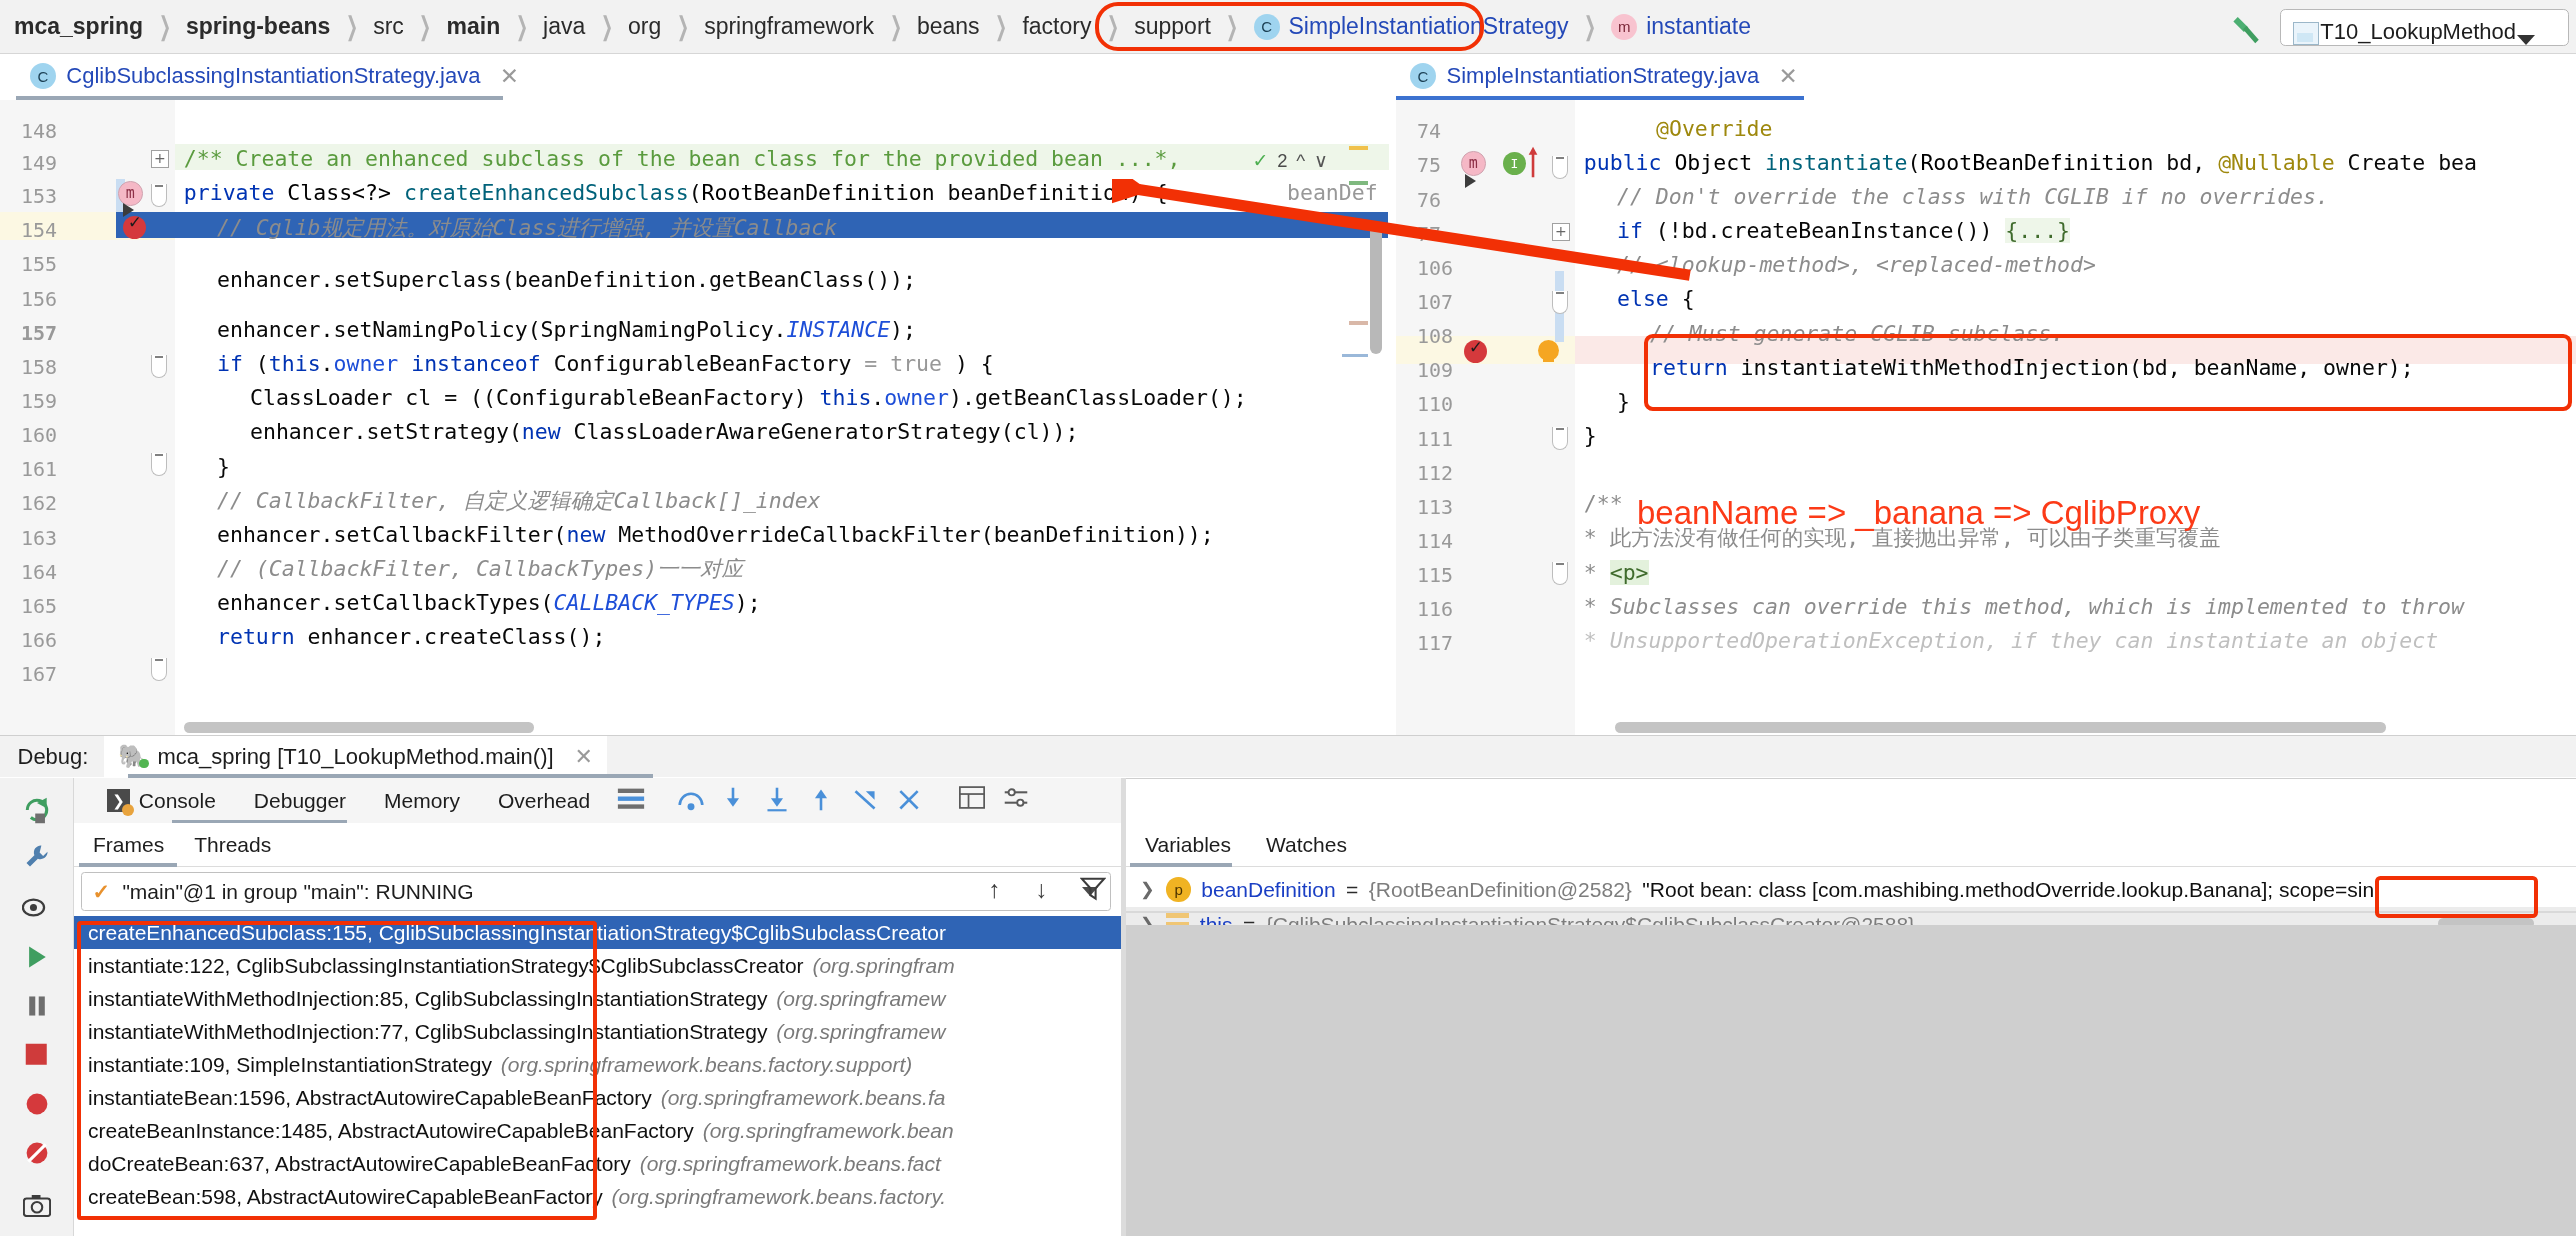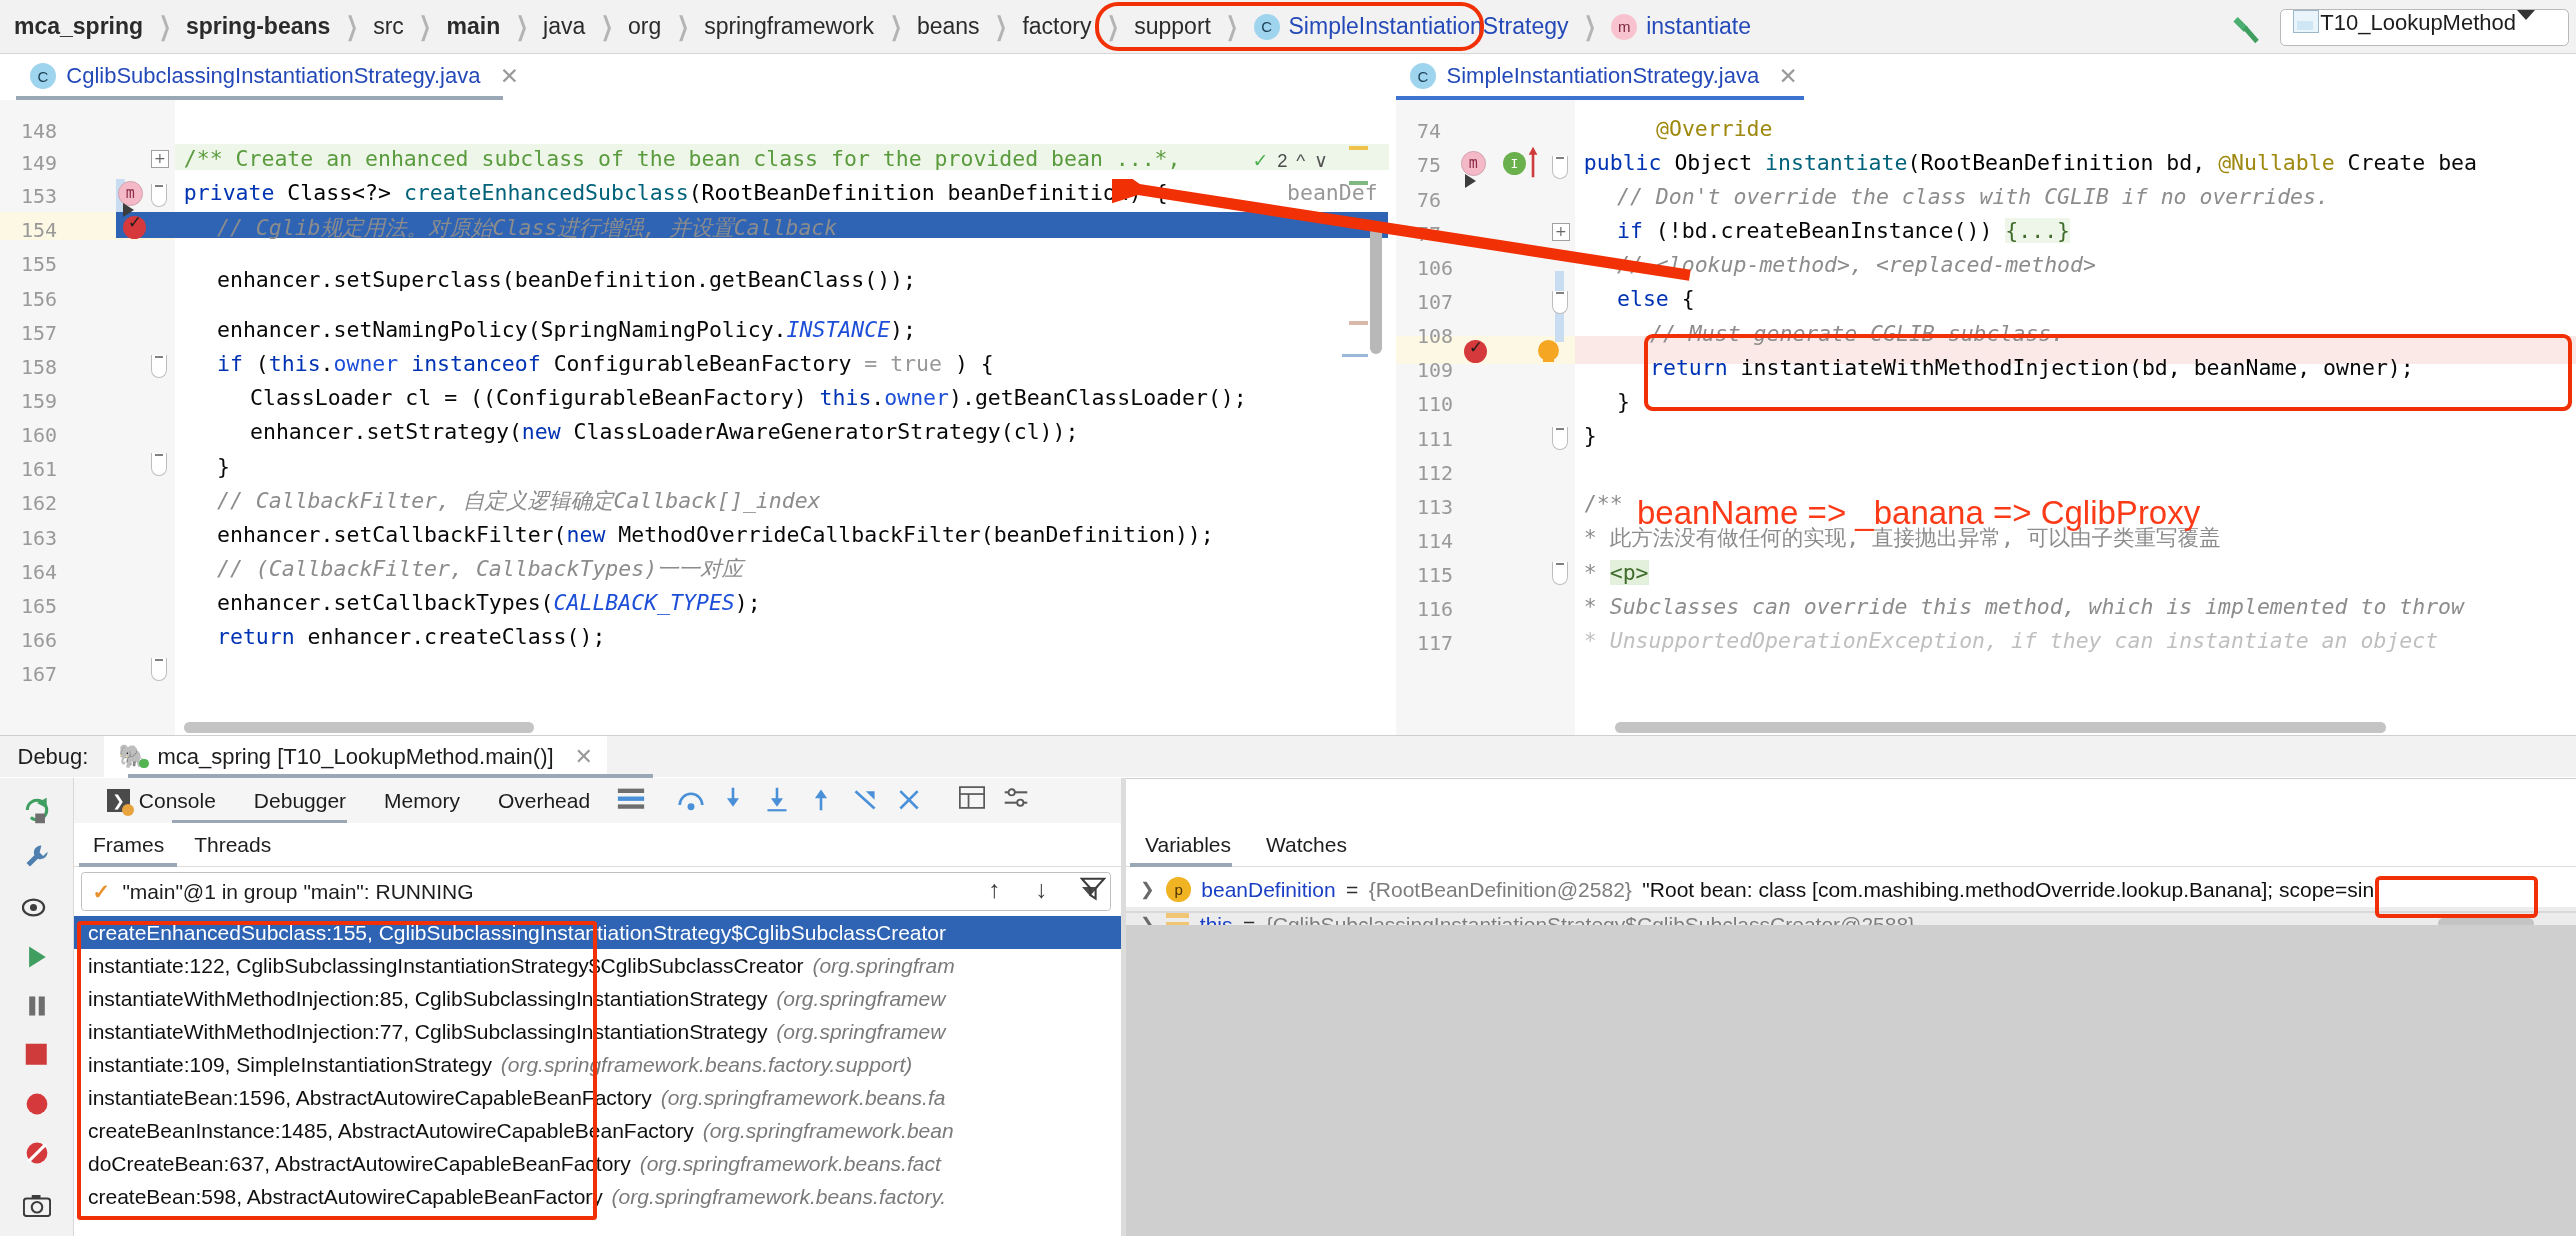--- a/index.html
+++ b/index.html
@@ -46,21 +46,21 @@
   }
 
   .topbar-right {
     position: absolute; right: 7px; top: 0; height: 54px;
     display: flex; align-items: center; gap: 15.8px;
   }
   .hammer { width: 35px; height: 35px; position: relative; }
   .run-config {
     height: 37px; min-width: 289px; background: #ffffff;
     border: 0.9px solid #b8b8b8; border-radius: 5.3px;
-    display: flex; align-items: flex-start; gap: 1px; padding: 0 12.3px;
+    display: flex; align-items: flex-end; gap: 1px; padding: 0 12.3px;
     font-size: 22px; color: #1d1d1d;
   }
   .rc-icon { width: 26px; height: 23px; border: 1.8px solid #9bb7c9; background:#eaf4fb; position: relative;}
   .rc-icon::after{content:"";position:absolute;left:2.6px;bottom:1.8px;width:15.8px;height:8.8px;background:#cfe7f5;}
   .caret-down {
     width: 0; height: 0; border-left: 9.6px solid transparent;
     border-right: 9.6px solid transparent; border-top: 10.5px solid #333;
   }
 
   
@@ -442,21 +442,21 @@
     <div class="row-gutter-yellow" style="left:0px; top:112px; width:175px;"></div>
     <div class="row-selected" style="left:116px; top:112px; width:1272px;"></div>
     <div class="blue-marker" style="left:116px; top:79px; height:33px;"></div>
 
     <div class="lnum" style="top:19px; left:21px;">148</div>
     <div class="lnum" style="top:51px; left:21px;">149</div>
     <div class="lnum" style="top:84px; left:21px;">153</div>
     <div class="lnum" style="top:118px; left:21px;">154</div>
     <div class="lnum" style="top:152px; left:21px;">155</div>
     <div class="lnum" style="top:187px; left:21px;">156</div>
-    <div class="lnum" style="top:221px; left:21px;">157</div>
+    <div class="lnum" style="top:221px; left:21px;font-weight:bold;">157</div>
     <div class="lnum" style="top:255px; left:21px;">158</div>
     <div class="lnum" style="top:289px; left:21px;">159</div>
     <div class="lnum" style="top:323px; left:21px;">160</div>
     <div class="lnum" style="top:357px; left:21px;">161</div>
     <div class="lnum" style="top:391px; left:21px;">162</div>
     <div class="lnum" style="top:426px; left:21px;">163</div>
     <div class="lnum" style="top:460px; left:21px;">164</div>
     <div class="lnum" style="top:494px; left:21px;">165</div>
     <div class="lnum" style="top:528px; left:21px;">166</div>
     <div class="lnum" style="top:562px; left:21px;">167</div>

